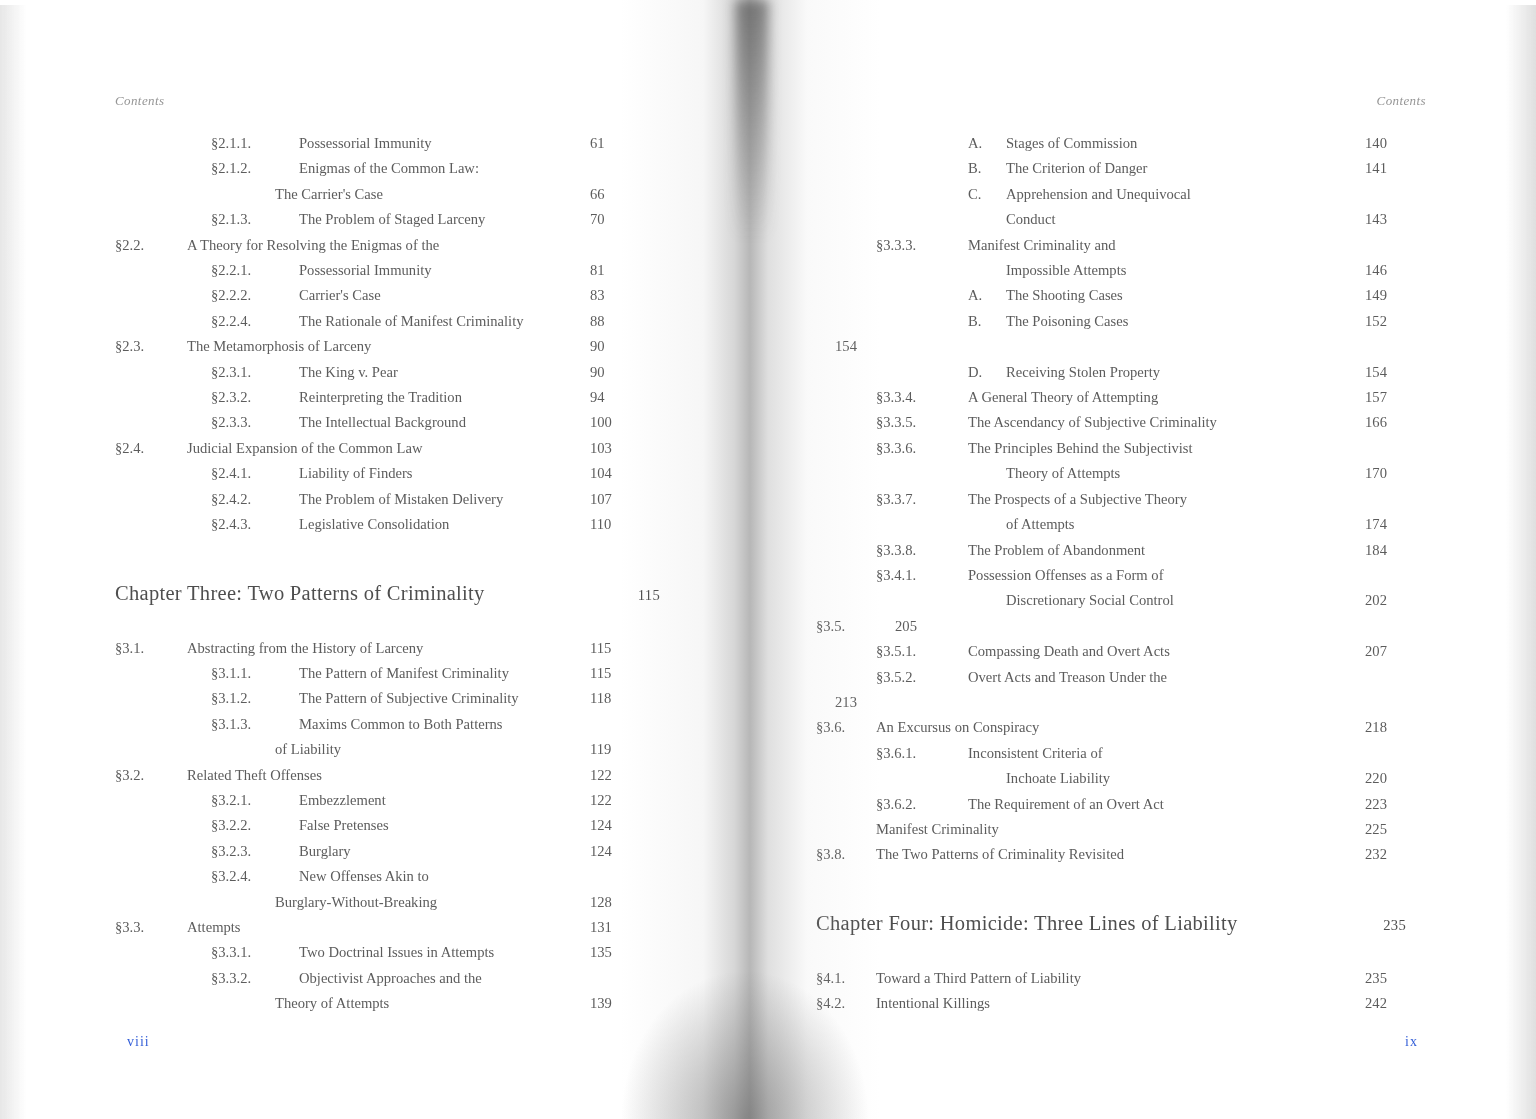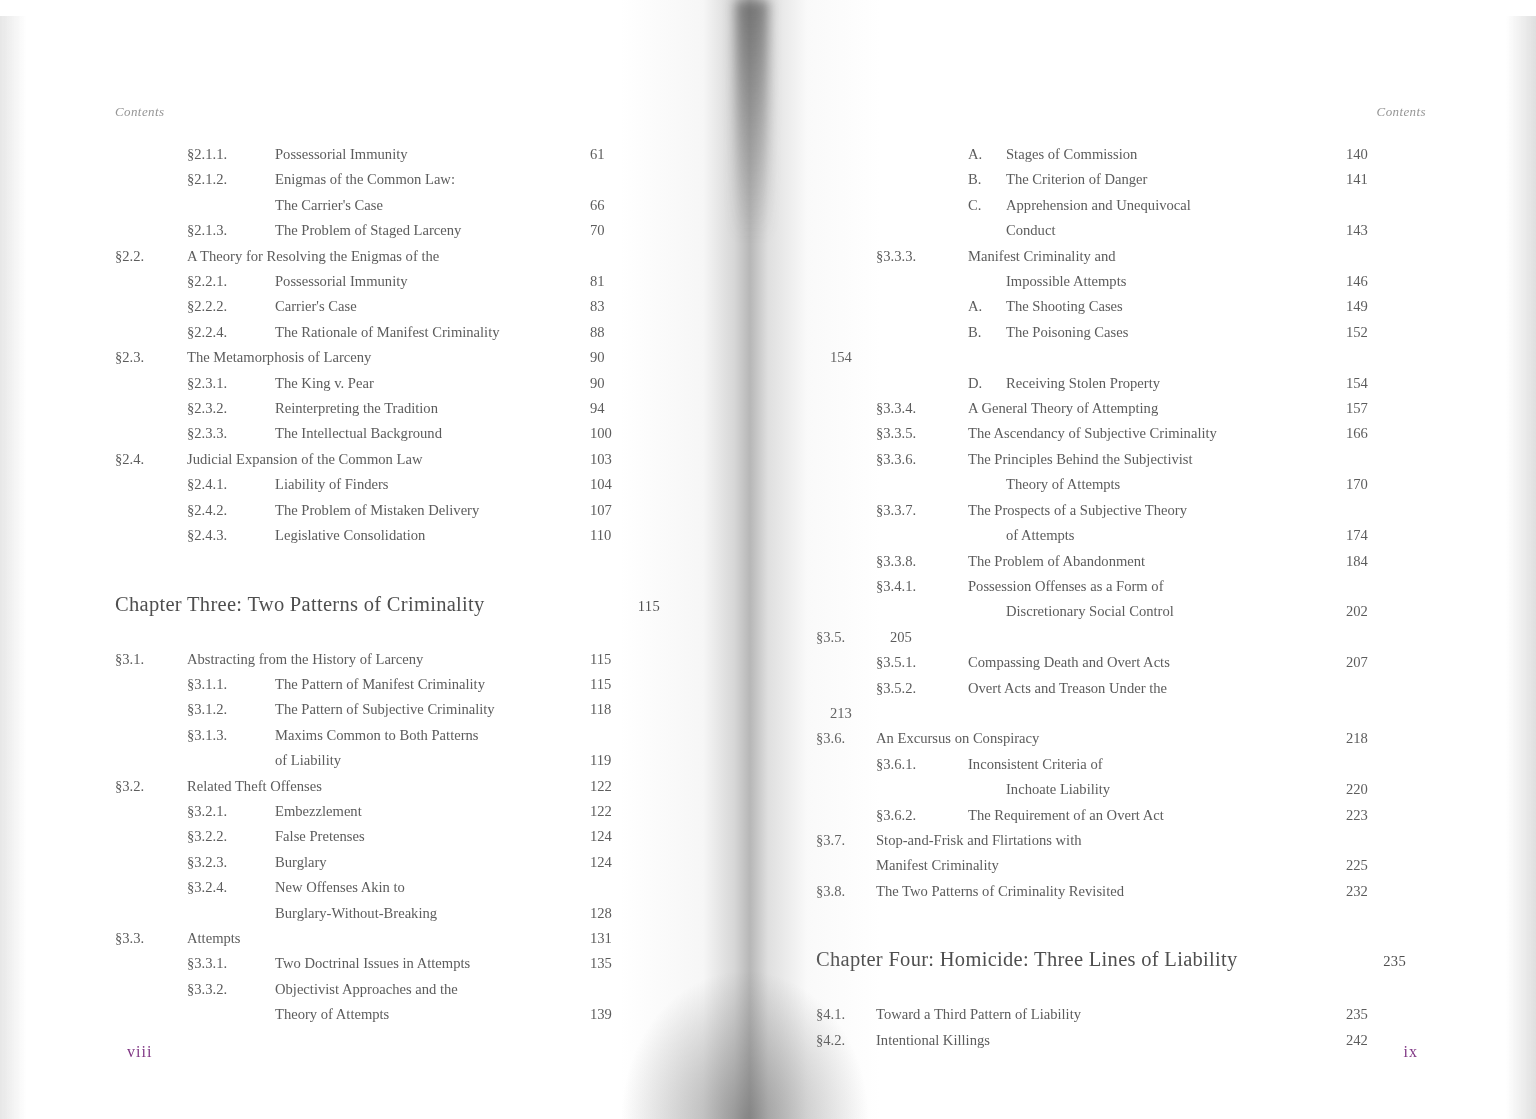--- a/index.html
+++ b/index.html
@@ -49,42 +49,42 @@
     bottom: 0;
     left: 620px;
     width: 250px;
     height: 150px;
     background: radial-gradient(ellipse at 50% 100%, rgba(70,70,70,0.45), rgba(255,255,255,0) 70%);
     pointer-events: none;
     z-index: 6;
   }
   .page {
     position: absolute;
-    top: 16px;
+    top: 5px;
     height: 1100px;
   }
   .page-left  { left: 0;    width: 768px; }
   .page-right { left: 768px; width: 768px; }
 
   .running-head {
     position: absolute;
     top: 88px;
     font-style: italic;
     font-size: 13px;
     color: #8b8b8b;
     letter-spacing: 0.4px;
   }
   .rh-left  { left: 115px; }
   .rh-right { right: 110px; }
 
   .folio {
     position: absolute;
     bottom: 55px;
-    font-size: 16px;
-    color: #701a75;
+    font-size: 14px;
+    color: #1d4ed8;
     letter-spacing: 1px;
   }
   .folio-left  { left: 127px; }
   .folio-right { right: 118px; }
 
   .toc {
     position: absolute;
     top: 126px;
   }
   .toc-left  { left: 115px;  width: 545px; }
@@ -112,38 +112,38 @@
     flex: 0 0 auto;
     text-align: left;
     color: #4a4a4a;
   }
 
   
   .lvl1 > .num { width: 72px; }
   .lvl1 > .title { padding-left: 0; }
   .lvl2 > .num { width: 0; }
   .lvl2 > .title { padding-left: 72px; }
-  .lvl2 .sec { display: inline-block; width: 88px; }
+  .lvl2 .sec { display: inline-block; width: 88px; margin-left: 24px; }
   .lvl3 > .num { width: 0; }
   .lvl3 > .title { padding-left: 160px; }
 
   .pg-left  { width: 70px; margin-left: 14px; }
 
   
   .rlvl1 > .num { width: 60px; }
   .rlvl2 > .num { width: 0; }
   .rlvl2 > .title { padding-left: 60px; }
   .rlvl2 .sec { display: inline-block; width: 92px; }
   .rlvl3 > .num { width: 0; }
   .rlvl3 > .title { padding-left: 152px; }
   .rlvl3 .sec { display: inline-block; width: 38px; }
   .rlvl4 > .num { width: 0; }
   .rlvl4 > .title { padding-left: 190px; }
 
-  .pg-right { width: 60px; margin-left: 14px; text-align: left; }
+  .pg-right { width: 60px; text-align: center; }
 
   .chapter-head {
     font-size: 20.5px;
     line-height: 30px;
     color: #3a3a3a;
     letter-spacing: 0.3px;
     display: flex;
     align-items: baseline;
     justify-content: space-between;
   }
@@ -480,25 +480,20 @@
           <span class="num"></span>
           <span class="title"><span class="sec"></span><span>Inchoate Liability</span></span>
           <span class="pg pg-right">220</span>
         </div>
         <div class="entry rlvl2">
           <span class="num"></span>
           <span class="title"><span class="sec">§3.6.2.</span><span>The Requirement of an Overt Act</span></span>
           <span class="pg pg-right">223</span>
         </div>
         <div class="entry rlvl1">
-          <span class="num">§3.7.</span>
-          <span class="title">Stop-and-Frisk and Flirtations with</span>
-          <span class="pg pg-right"></span>
-        </div>
-        <div class="entry rlvl1">
           <span class="num"></span>
           <span class="title">Manifest Criminality</span>
           <span class="pg pg-right">225</span>
         </div>
         <div class="entry rlvl1">
           <span class="num">§3.8.</span>
           <span class="title">The Two Patterns of Criminality Revisited</span>
           <span class="pg pg-right">232</span>
         </div>
       </div>

